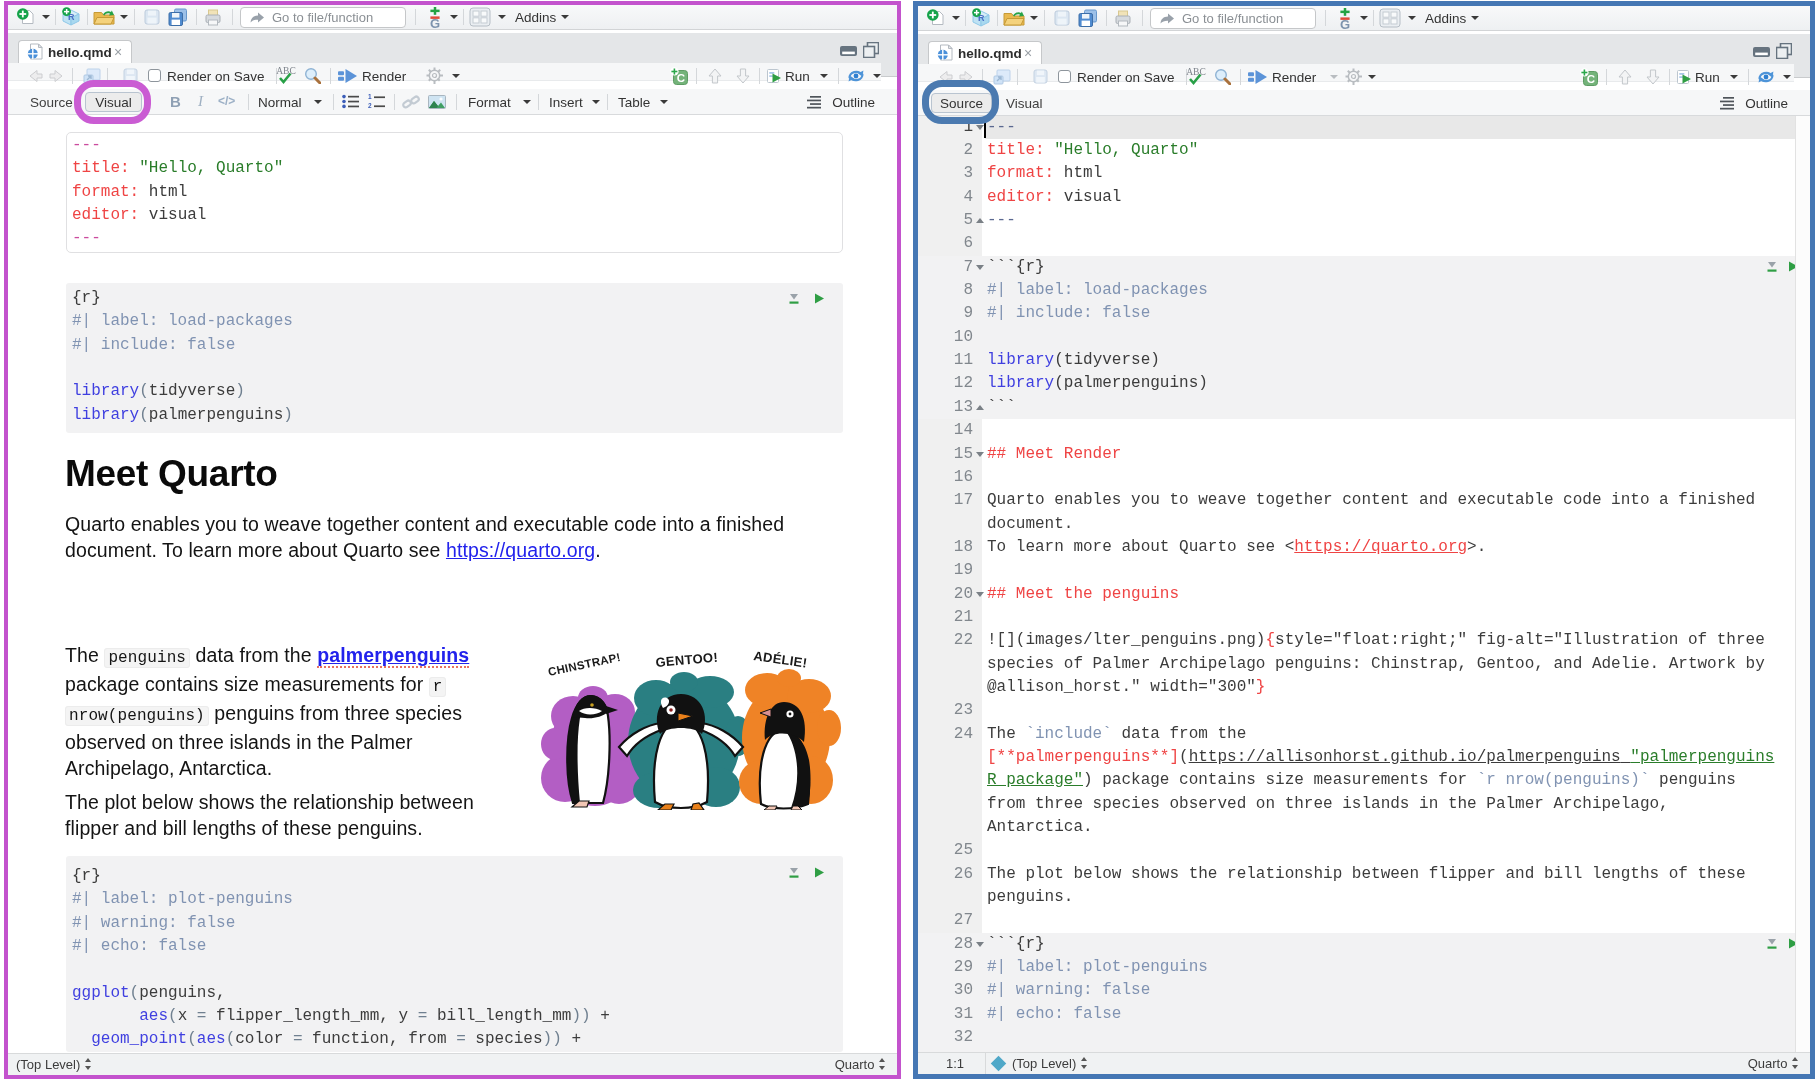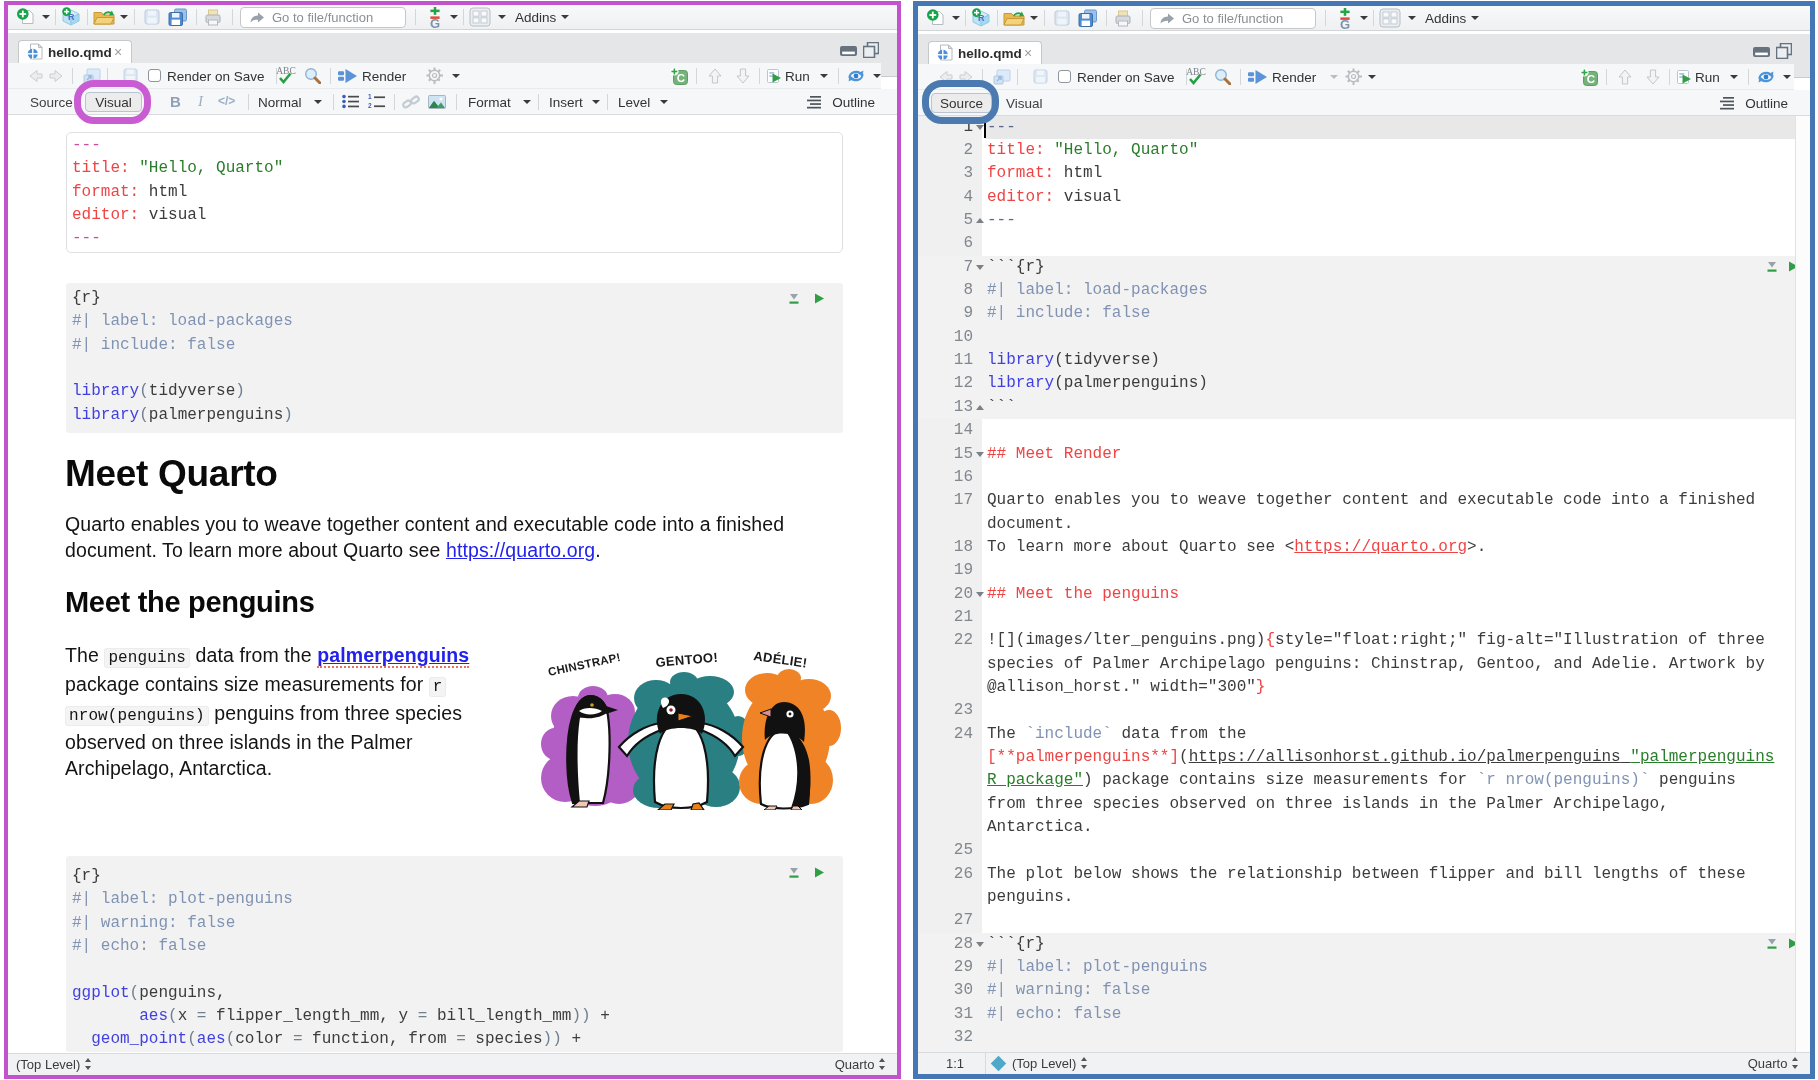--- a/index.html
+++ b/index.html
@@ -7,21 +7,21 @@
 .abs{position:absolute}
 .sep{position:absolute;width:1px;height:16px;background:#d4d7da}
 .ui{position:absolute;font-size:13.5px;color:#333;white-space:nowrap}
 .caret{position:absolute;width:0;height:0;border-left:4px solid transparent;border-right:4px solid transparent;border-top:4.5px solid #3a3a3a}
 pre{font-family:"Liberation Mono",monospace;font-size:16px;line-height:23.35px;white-space:pre}
 .k{color:#ef4444}.g{color:#2a7d2a}.c{color:#8093b2}.f{color:#4040e0}.d{color:#5a6890}
 .o{color:#708090}.p{color:#cb4b9e}.u{text-decoration:underline}
 .blk{color:#3c3c3c}
 .row1{position:absolute;left:0;top:0;right:0;height:25px;background:linear-gradient(#f8f9fa,#eef0f2);border-bottom:1px solid #d2d4d6}
 .row2{position:absolute;left:0;top:28px;right:0;height:44px;background:#e4e6e8;border-bottom:1px solid #c9cbcd}
-.row3{position:absolute;left:0;top:58px;right:16px;height:26px;background:#f6f7f8;border-bottom:1px solid #e8eaec}
+.row3{position:absolute;left:0;top:58px;right:16px;height:18px;background:#f6f7f8;border-bottom:1px solid #e8eaec}
 .row4{position:absolute;left:0;top:84px;right:0;height:26px;background:#f6f7f8;border-bottom:1px solid #d8dadc}
 .tab{position:absolute;left:10px;top:7px;width:114px;height:25px;background:#fff;border:1px solid #c6c8ca;border-bottom:none;border-radius:4px 4px 0 0}
 .sbar{position:absolute;left:0;right:0;bottom:0;height:22px;background:#f0f2f3;border-top:1px solid #d8dadb;font-size:13px;color:#3c3c3c}
 .updn{display:inline-block;position:relative;width:9px;height:12px;vertical-align:-1px}
 .updn:before,.updn:after{content:"";position:absolute;left:1px;border-left:3.5px solid transparent;border-right:3.5px solid transparent}
 .updn:before{top:0;border-bottom:4.5px solid #555}
 .updn:after{bottom:0;border-top:4.5px solid #555}
 .codebox{position:absolute;left:58px;width:777px;background:#f2f2f3;border-radius:3px}
 .chunkbg{position:absolute;left:0;background:#f2f2f3}
 .icod{font-family:"Liberation Mono",monospace;font-size:16px;background:#f4f4f4;border:1px solid #ececec;border-radius:3px;padding:0 3px}
@@ -237,21 +237,21 @@
         <path d="M1 13 6 6l4 5-1.5 2z" fill="#2e8350"></path>
         <circle cx="13" cy="4" r="1.6" fill="#fbfdfe"></circle>
       </svg>
       <div class="sep" style="left:448px;top:5px"></div>
       <div class="ui" style="left:460px;top:6px;">Format</div>
       <div class="caret" style="left:515px;top:11px;"></div>
       <div class="sep" style="left:530px;top:5px"></div>
       <div class="ui" style="left:541px;top:6px;">Insert</div>
       <div class="caret" style="left:584px;top:11px;"></div>
       <div class="sep" style="left:599px;top:5px"></div>
-      <div class="ui" style="left:610px;top:6px;">Level</div>
+      <div class="ui" style="left:610px;top:6px;">Table</div>
       <div class="caret" style="left:652px;top:11px;"></div>
       <svg class="abs" style="right:76px;top:6px" width="14" height="14" viewBox="0 0 14 14">
         <g fill="#4f545a">
           <rect x="3" y="1" width="11" height="1.7"></rect>
           <rect x="0" y="4.6" width="14" height="1.7"></rect>
           <rect x="3" y="8.2" width="11" height="1.7"></rect>
           <rect x="0" y="11.8" width="14" height="1.7"></rect>
         </g>
       </svg>
       <div class="ui" style="left:0px;top:6px;left:auto;right:22px">Outline</div>
@@ -272,22 +272,22 @@
 <span class="f">library</span><span class="o">(</span><span class="blk">palmerpenguins</span><span class="o">)</span></pre>
       <svg class="abs" style="left:780px;top:178px" width="12" height="11" viewBox="0 0 12 11">
         <path d="M2 1h8l-4 5.5z" fill="#9aa2a9"></path>
         <rect x="1.5" y="8.5" width="9" height="2.2" fill="#2f9e44"></rect>
       </svg>
       <svg class="abs" style="left:806px;top:178px" width="10" height="11" viewBox="0 0 10 11">
         <path d="M1 0.5 10 5.5 1 10.5z" fill="#2f9e44"></path>
       </svg>
       <div class="abs" style="left:57px;top:338px;font-size:37px;font-weight:700;color:#0a0a0a;letter-spacing:-0.3px">Meet Quarto</div>
       <div class="abs" style="left:57px;top:396px;font-size:19.5px;color:#141414;line-height:26px;letter-spacing:0.1px">Quarto enables you to weave together content and executable code into a finished<br>document. To learn more about Quarto see <span style="color:#2222ec;text-decoration:underline">https://quarto.org</span>.</div>
-      <div class="abs" style="left:57px;top:471px;font-size:29px;font-weight:700;color:#0a0a0a;letter-spacing:-0.3px">Meet the penguins</div>
       <div class="abs" style="left:57px;top:527px;font-size:19.5px;color:#141414;line-height:26px;letter-spacing:0.1px">The <span class="icod">penguins</span> data from the <span style="color:#2222ec;font-weight:700;text-decoration:underline;border-bottom:2px dotted #e87060">palmerpenguins</span><br>package contains size measurements for <span class="icod">r</span><br><span class="icod">nrow(penguins)</span> penguins from three species<br>observed on three islands in the Palmer<br>Archipelago, Antarctica.</div>
+      <div class="abs" style="left:57px;top:674px;font-size:19.5px;color:#141414;line-height:26px;letter-spacing:0.1px">The plot below shows the relationship between<br>flipper and bill lengths of these penguins.</div>
       <svg class="abs" style="left:505px;top:505px" width="335" height="190" viewBox="0 0 335 190">
 <g>
 
 <g fill="#b35ec4">
 <ellipse cx="82" cy="130" rx="45" ry="56"></ellipse>
 <ellipse cx="60" cy="96" rx="22" ry="20"></ellipse>
 <ellipse cx="102" cy="92" rx="20" ry="18"></ellipse>
 <ellipse cx="52" cy="158" rx="24" ry="24"></ellipse>
 <ellipse cx="106" cy="162" rx="22" ry="22"></ellipse>
 <ellipse cx="80" cy="78" rx="15" ry="12"></ellipse>

